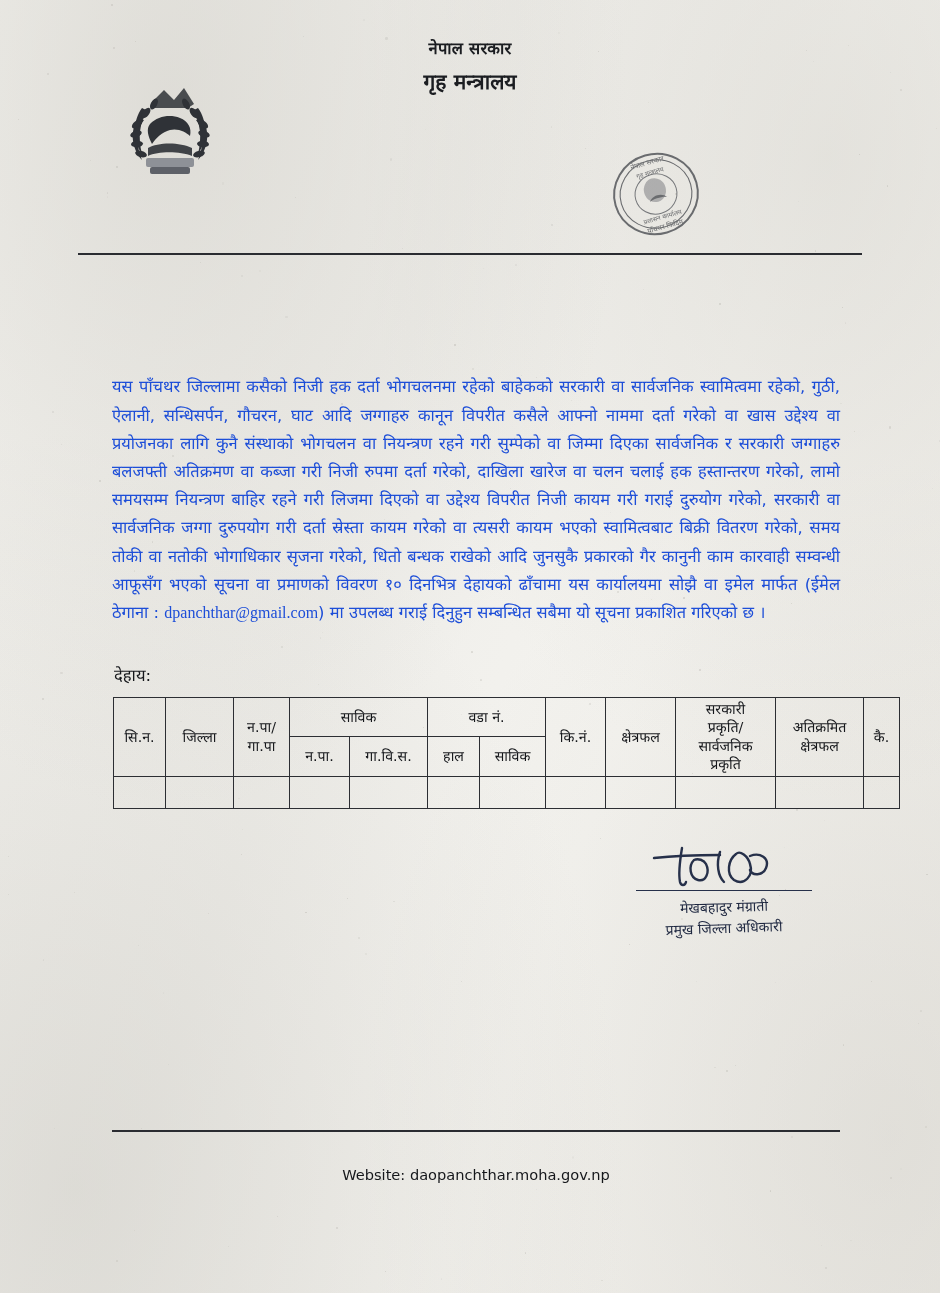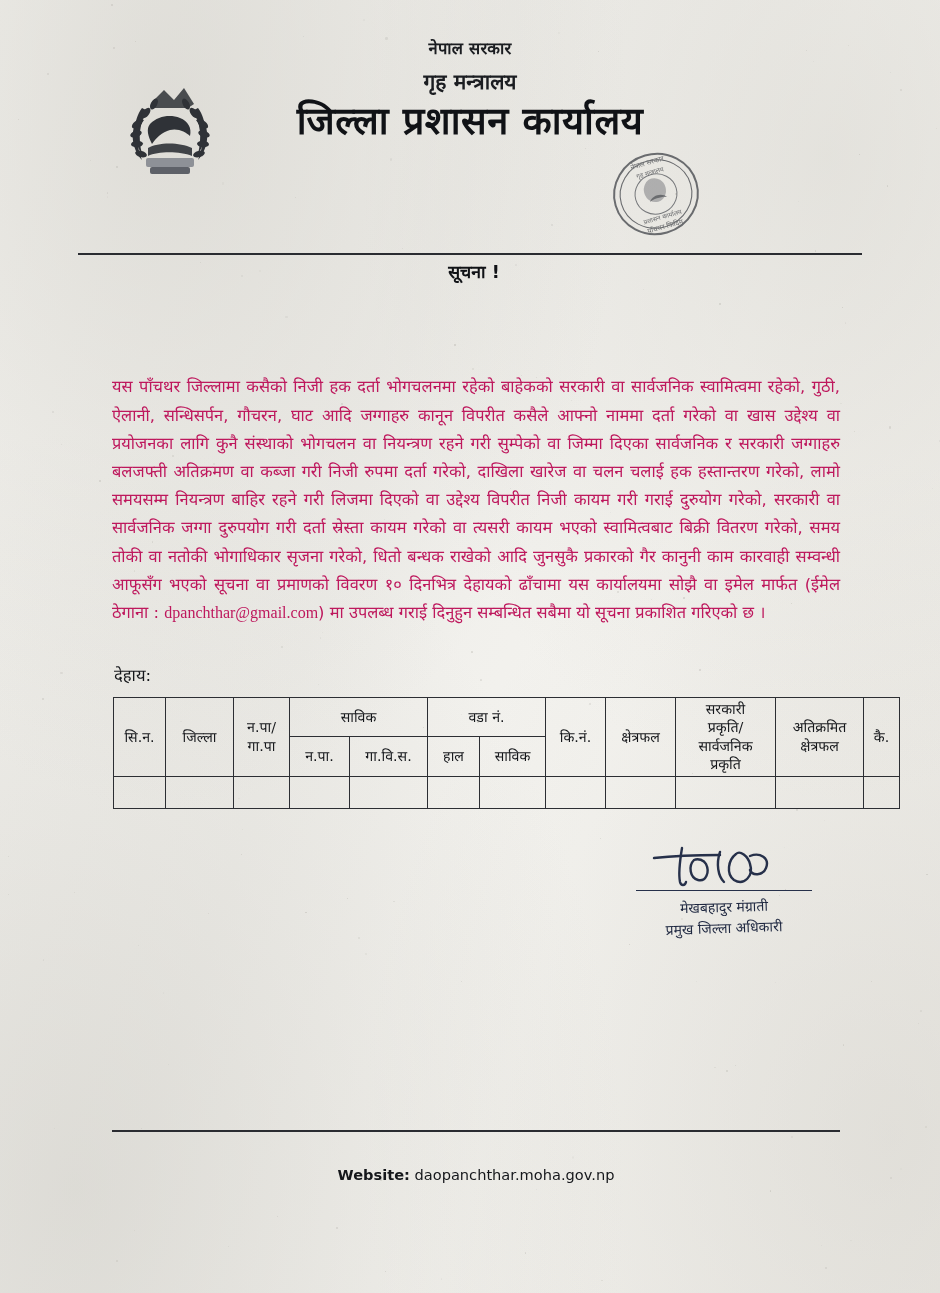--- a/index.html
+++ b/index.html
@@ -52,21 +52,21 @@
     text-align:center;font-weight:700;font-size:17.6px;line-height:1.62;
     color:#101216;
   }
   .title .l2{display:block;}
 
   
   .body-para{
     position:absolute;left:112px;right:100px;top:357px;
     font-size:16.4px;line-height:1.72;
     text-align:justify;text-justify:inter-word;
-    color:#be185d;
+    color:#1d4ed8;
   }
   .body-para .eml{font-family:"Liberation Serif","DejaVu Serif",serif;font-size:16px;}
 
   
   .dehaya{
     position:absolute;left:114px;top:663px;font-size:16.6px;font-weight:400;color:#15171b;
   }
 
   
   .tbl-wrap{position:absolute;left:113px;top:697px;width:722px;}
@@ -130,21 +130,21 @@
   }
   .foot-1 .phone{font-size:15px;}
   .foot-1 .eml-l{
     font-family:"Liberation Serif","DejaVu Serif",serif;
     font-weight:700;font-size:16px;
   }
   .foot-2{
     position:absolute;left:112px;right:100px;top:1166px;
     font-size:14.6px;text-align:center;color:#15171b;
   }
-  .foot-2 b{font-weight:700;}
+  .foot-2 b{font-weight:400;}
 </style>
 </head>
 <body>
 
 <div class="paper">
     <div class="speck" style="width: 0.996226px; height: 0.996226px; left: 784.447px; top: 846.747px; opacity: 0.16;"></div>
     <div class="speck" style="width: 1.08284px; height: 1.08284px; left: 651.124px; top: 599.401px; opacity: 0.28;"></div>
     <div class="speck" style="width: 2.04225px; height: 2.04225px; left: 726.392px; top: 1069.58px; opacity: 0.46;"></div>
     <div class="speck" style="width: 0.793403px; height: 0.793403px; left: 186.076px; top: 153.186px; opacity: 0.46;"></div>
     <div class="speck" style="width: 1.4665px; height: 1.4665px; left: 565.741px; top: 505.539px; opacity: 0.52;"></div>
@@ -332,21 +332,20 @@
         </g>
 
         <rect x="24" y="80" width="48" height="9" rx="2" fill="#8e9197"></rect>
         <rect x="28" y="89" width="40" height="7" rx="2" fill="#5e6168"></rect>
       </svg>
     </div>
 
     <div class="hd-lines">
       <div class="hd-gov">नेपाल सरकार</div>
       <div class="hd-min">गृह मन्त्रालय</div>
-      <div class="hd-office">जिल्ला प्रशासन कार्यालय</div>
     </div>
 
     <div class="seal">
       <svg viewBox="0 0 96 92" width="96" height="92">
         <g transform="rotate(-16 48 46)">
           <ellipse cx="48" cy="46" rx="42" ry="40" fill="none" stroke="#3a3d43" stroke-width="2"></ellipse>
           <ellipse cx="48" cy="46" rx="36" ry="34" fill="none" stroke="#3a3d43" stroke-width="1.1"></ellipse>
           <ellipse cx="48" cy="46" rx="21" ry="20" fill="none" stroke="#4a4d53" stroke-width="1"></ellipse>
           <ellipse cx="48" cy="42" rx="11" ry="12" fill="#55585e" opacity=".55"></ellipse>
           <path d="M40 52 C44 46 54 46 58 52 C54 50 44 50 40 52 Z" fill="#3a3d43"></path>
@@ -359,21 +358,20 @@
             <text x="48" y="72" text-anchor="middle">प्रशासन कार्यालय</text>
           </g>
         </g>
       </svg>
     </div>
 
     <div class="rule-top"></div>
   </div>
 
   <div class="title">
-    <span class="l2">सूचना !</span>
   </div>
 
   <p class="body-para"><span>यस पाँचथर जिल्लामा कसैको निजी हक दर्ता भोगचलनमा रहेको बाहेकको सरकारी वा सार्वजनिक स्वामित्वमा रहेको, गुठी, ऐलानी, सन्धिसर्पन, गौचरन, घाट आदि जग्गाहरु कानून विपरीत कसैले आफ्नो नाममा दर्ता गरेको वा खास उद्देश्य वा प्रयोजनका लागि कुनै संस्थाको भोगचलन वा नियन्त्रण रहने गरी सुम्पेको वा जिम्मा दिएका सार्वजनिक र सरकारी जग्गाहरु बलजफ्ती अतिक्रमण वा कब्जा गरी निजी रुपमा दर्ता गरेको, दाखिला खारेज वा चलन चलाई हक हस्तान्तरण गरेको, लामो समयसम्म नियन्त्रण बाहिर रहने गरी लिजमा दिएको वा उद्देश्य विपरीत निजी कायम गरी गराई दुरुयोग गरेको, सरकारी वा सार्वजनिक जग्गा दुरुपयोग गरी दर्ता स्रेस्ता कायम गरेको वा त्यसरी कायम भएको स्वामित्वबाट बिक्री वितरण गरेको, समय तोकी वा नतोकी भोगाधिकार सृजना गरेको, धितो बन्धक राखेको आदि जुनसुकै प्रकारको गैर कानुनी काम कारवाही सम्वन्धी आफूसँग भएको सूचना वा प्रमाणको विवरण १० दिनभित्र देहायको ढाँचामा यस कार्यालयमा सोझै वा इमेल मार्फत (ईमेल ठेगाना : </span><span class="eml">dpanchthar@gmail.com</span><span>) मा उपलब्ध गराई दिनुहुन सम्बन्धित सबैमा यो सूचना प्रकाशित गरिएको छ ।</span></p>
 
   <div class="dehaya">देहाय:</div>
 
   <div class="tbl-wrap">
     <table>
       <colgroup>
         <col class="c-sn">

